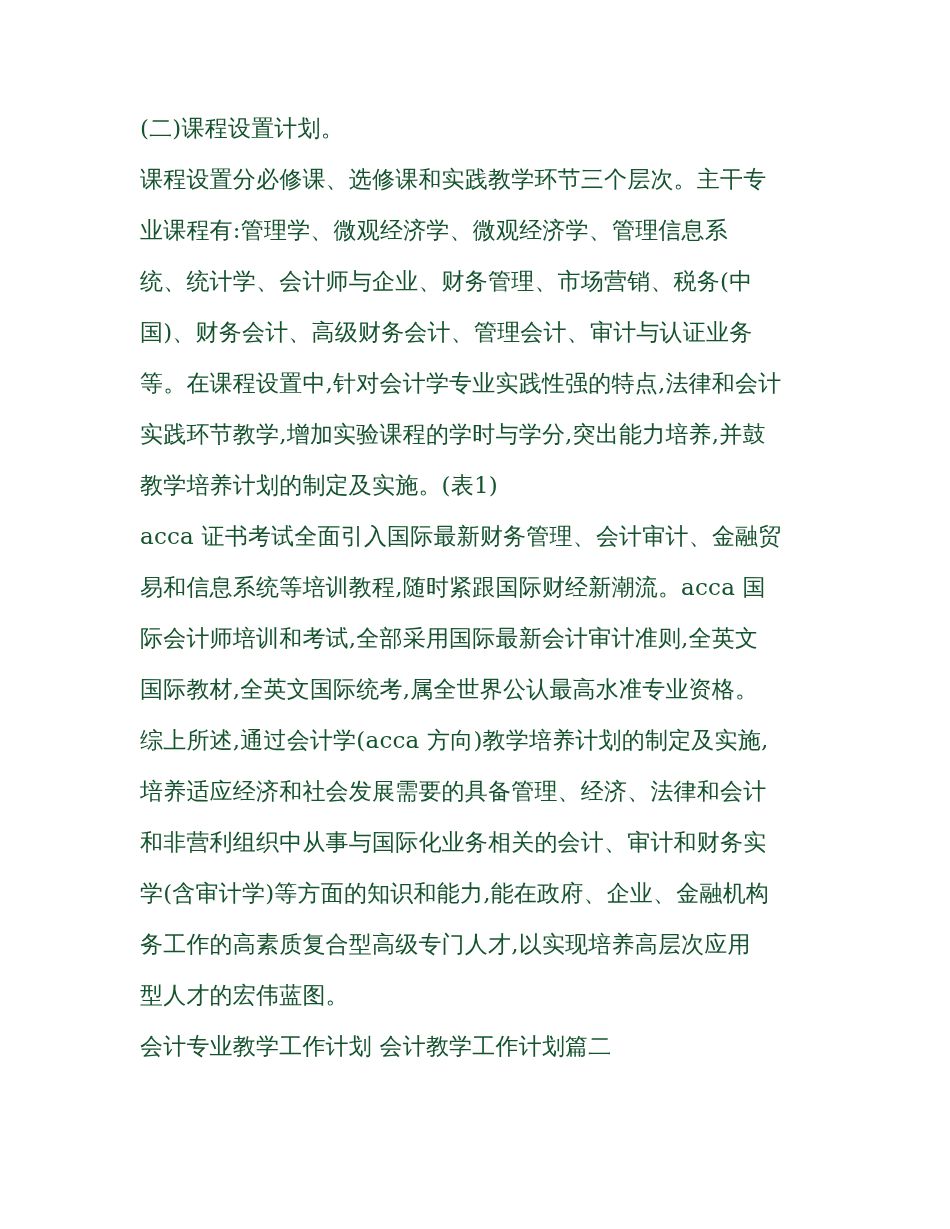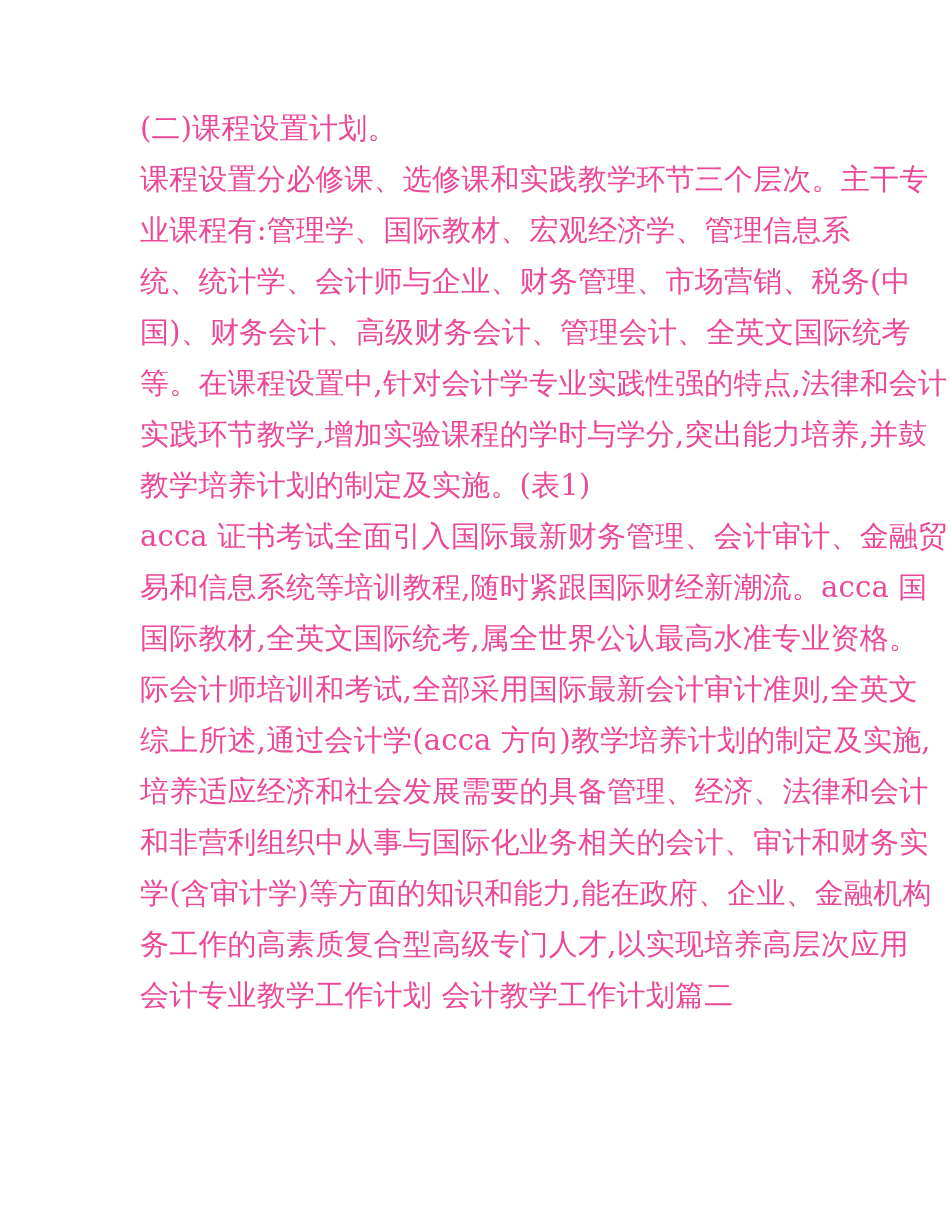--- a/index.html
+++ b/index.html
@@ -24,56 +24,57 @@
   .content {
     position: absolute;
     left: 140px;
     top: 109px;
     width: 680px;
   }
   .line {
     height: 51px;
     line-height: 38px;
     font-family: "DejaVu Serif", "Liberation Serif", serif;
-    font-size: 29px;
-    color: #ec4899;
+    font-size: 23px;
+    color: #14532d;
     white-space: nowrap;
     letter-spacing: 0.2px;
   }
 </style>
 </head>
 <body>
 
 <div class="page">
   <div class="content">
 
     <div class="line">(二)课程设置计划。</div>
 
     <div>
       <div class="line">课程设置分必修课、选修课和实践教学环节三个层次。主干专</div>
-      <div class="line">业课程有:管理学、国际教材、宏观经济学、管理信息系</div>
+      <div class="line">业课程有:管理学、微观经济学、微观经济学、管理信息系</div>
       <div class="line">统、统计学、会计师与企业、财务管理、市场营销、税务(中</div>
-      <div class="line">国)、财务会计、高级财务会计、管理会计、全英文国际统考</div>
+      <div class="line">国)、财务会计、高级财务会计、管理会计、审计与认证业务</div>
       <div class="line">等。在课程设置中,针对会计学专业实践性强的特点,法律和会计</div>
       <div class="line">实践环节教学,增加实验课程的学时与学分,突出能力培养,并鼓</div>
       <div class="line">教学培养计划的制定及实施。(表1)</div>
     </div>
 
     <div>
       <div class="line">acca 证书考试全面引入国际最新财务管理、会计审计、金融贸</div>
       <div class="line">易和信息系统等培训教程,随时紧跟国际财经新潮流。acca 国</div>
+      <div class="line">际会计师培训和考试,全部采用国际最新会计审计准则,全英文</div>
       <div class="line">国际教材,全英文国际统考,属全世界公认最高水准专业资格。</div>
-      <div class="line">际会计师培训和考试,全部采用国际最新会计审计准则,全英文</div>
     </div>
 
     <div>
       <div class="line">综上所述,通过会计学(acca 方向)教学培养计划的制定及实施,</div>
       <div class="line">培养适应经济和社会发展需要的具备管理、经济、法律和会计</div>
       <div class="line">和非营利组织中从事与国际化业务相关的会计、审计和财务实</div>
       <div class="line">学(含审计学)等方面的知识和能力,能在政府、企业、金融机构</div>
       <div class="line">务工作的高素质复合型高级专门人才,以实现培养高层次应用</div>
+      <div class="line">型人才的宏伟蓝图。</div>
     </div>
 
     <div class="line">会计专业教学工作计划 会计教学工作计划篇二</div>
 
 
   </div>
 </div>
 
 </body></html>

